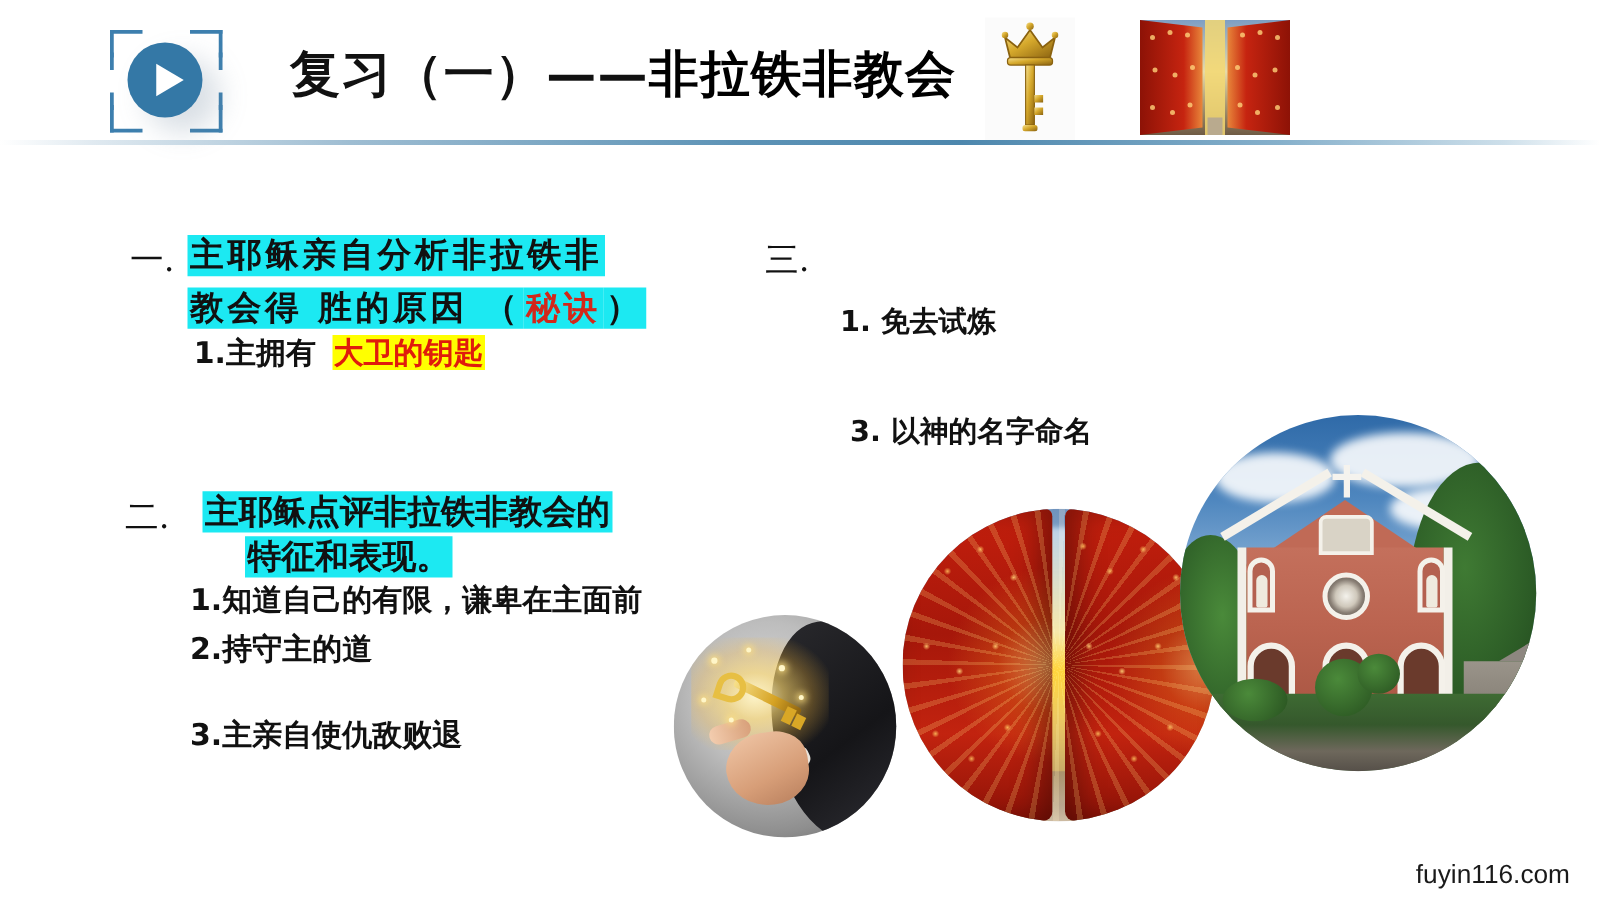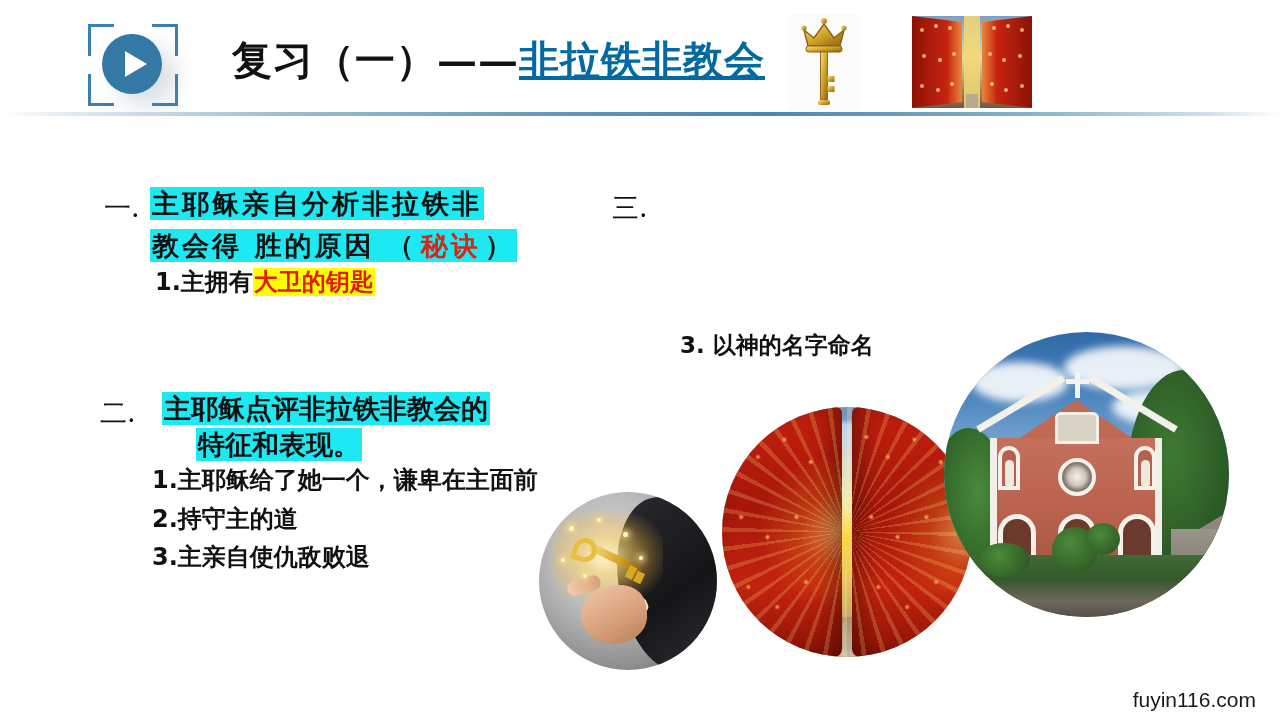--- a/index.html
+++ b/index.html
@@ -66,21 +66,21 @@
     position: absolute;
     left: 232px; top: 38px;
     font-family: "DejaVu Serif", "Liberation Serif", serif;
     font-weight: bold;
     font-size: 40px;
     letter-spacing: 1px;
     white-space: nowrap;
     line-height: 1.1;
   }
   #slide-title .t-black { color: #111111; }
-  #slide-title .t-blue  { color: #0369a1; text-decoration: underline; }
+  #slide-title .t-blue  { color: #000000; }
 
   
   .thumb-crownkey {
     position: absolute;
     left: 788px; top: 14px;
     width: 72px; height: 98px;
     background: #fbfbfb;
     overflow: hidden;
   }
   
@@ -131,20 +131,21 @@
     font-family: "DejaVu Sans", "Liberation Sans", sans-serif;
     font-weight: bold;
     font-size: 24px;
     color: #111111;
     white-space: nowrap;
   }
   .hl-yellow {
     background: #ffff00;
     color: #e01b0c;
     padding: 0 1px;
+    margin-left: 13px;
   }
 
   .sec3-item {
     position: absolute;
     font-family: "DejaVu Sans", "Liberation Sans", sans-serif;
     font-weight: bold;
     font-size: 23px;
     color: #111111;
     white-space: nowrap;
   }
@@ -561,32 +562,35 @@
 
   <div class="line" style="left:162px; top:391px;">
     <span class="hl-cyan tight">主耶稣点评非拉铁非教会的</span>
   </div>
 
   <div class="line" style="left:164px; top:427px;padding-left:32px;">
     <span class="hl-cyan tight">特征和表现。</span>
   </div>
 
   <div class="body-item" style="left:152px; top:464px;">
-    <span>1.</span><span>主耶稣给了她一个，谦卑在主面前</span>
+    <span>1.</span><span>知道自己的有限，谦卑在主面前</span>
   </div>
   <div class="body-item" style="left:152px; top:503px;">
     <span>2.</span><span>持守主的道</span>
   </div>
-  <div class="body-item" style="left:152px; top:541px;">
+  <div class="body-item" style="left:152px; top:572px;">
     <span>3.</span><span>主亲自使仇敌败退</span>
   </div>
 
   <div class="sec-num" style="left:612px; top:190px;">三.</div>
 
 
+  <div class="sec3-item" style="left:672px; top:242px;">
+    <span>1.</span>&nbsp;<span>免去试炼</span>
+  </div>
   <div class="sec3-item" style="left:680px; top:330px;">
     <span>3.</span>&nbsp;<span>以神的名字命名</span>
   </div>
 
   <div class="photo" id="photo-key">
     <span class="bg"></span>
     <span class="sleeve"></span>
     <span class="glow"></span>
     <span class="cuff"></span>
     <span class="hand"></span>

